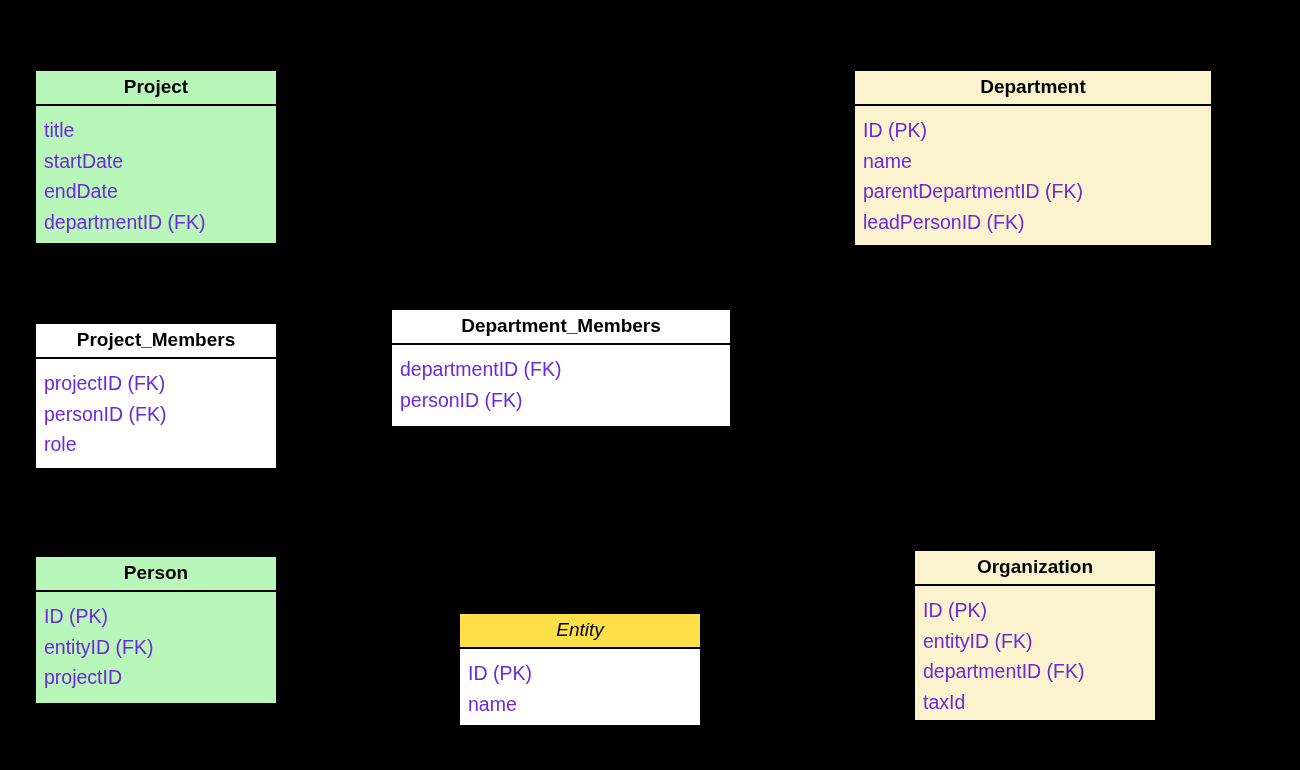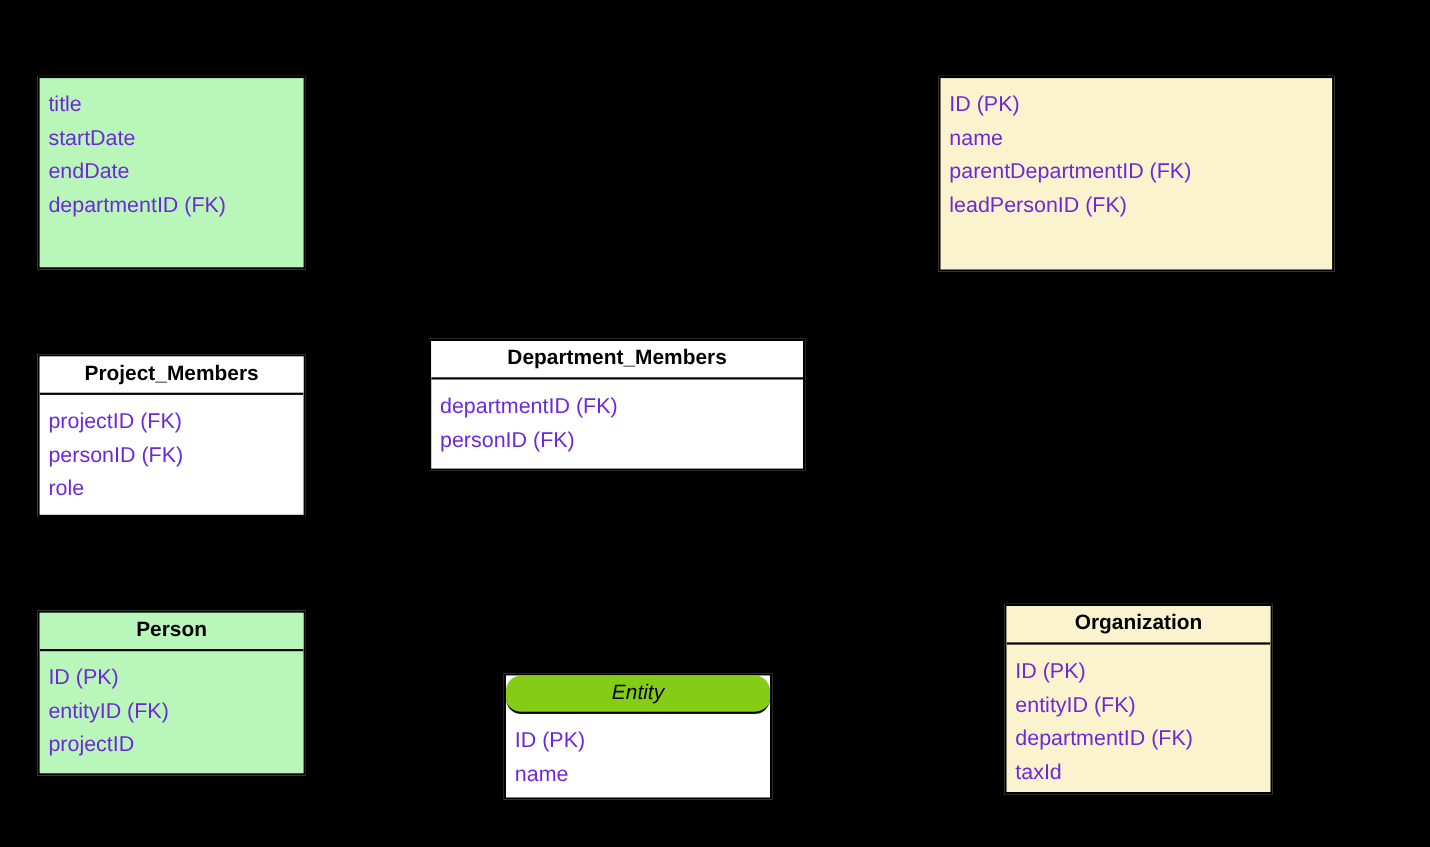--- a/index.html
+++ b/index.html
@@ -45,28 +45,30 @@
     line-height: 30.5px;
     color: #6d28d9;
     white-space: nowrap;
   }
 </style>
 </head>
 <body>
 
 <div id="canvas" style="background: rgb(0, 0, 0);">
     <div class="entity" style="left: 34px; top: 69px; width: 244px; height: 176px; background: rgb(185, 246, 185); border-color: rgb(0, 0, 0);">
+      <div class="entity-header" style="background: rgb(185, 246, 185); border-bottom-color: rgb(0, 0, 0);">Project</div>
       <div class="entity-body">
         <div class="attr">title</div>
         <div class="attr">startDate</div>
         <div class="attr">endDate</div>
         <div class="attr">departmentID (FK)</div>
       </div>
     </div>
     <div class="entity" style="left: 853px; top: 69px; width: 360px; height: 178px; background: rgb(250, 243, 206); border-color: rgb(0, 0, 0);">
+      <div class="entity-header" style="background: rgb(250, 243, 206); border-bottom-color: rgb(0, 0, 0);">Department</div>
       <div class="entity-body">
         <div class="attr">ID (PK)</div>
         <div class="attr">name</div>
         <div class="attr">parentDepartmentID (FK)</div>
         <div class="attr">leadPersonID (FK)</div>
       </div>
     </div>
     <div class="entity" style="left: 34px; top: 322px; width: 244px; height: 148px; background: rgb(255, 255, 255); border-color: rgb(0, 0, 0);">
       <div class="entity-header" style="background: rgb(255, 255, 255); border-bottom-color: rgb(0, 0, 0);">Project_Members</div>
       <div class="entity-body">
@@ -84,21 +86,21 @@
     </div>
     <div class="entity" style="left: 34px; top: 555px; width: 244px; height: 150px; background: rgb(185, 246, 185); border-color: rgb(0, 0, 0);">
       <div class="entity-header" style="background: rgb(185, 246, 185); border-bottom-color: rgb(0, 0, 0);">Person</div>
       <div class="entity-body">
         <div class="attr">ID (PK)</div>
         <div class="attr">entityID (FK)</div>
         <div class="attr">projectID</div>
       </div>
     </div>
     <div class="entity" style="left: 458px; top: 612px; width: 244px; height: 115px; background: rgb(255, 255, 255); border-color: rgb(0, 0, 0);">
-      <div class="entity-header abstract" style="background: #84cc16; border-bottom-color: rgb(0, 0, 0); border-radius: 14px;">Entity</div>
+      <div class="entity-header abstract" style="background: #fde047; border-bottom-color: rgb(0, 0, 0);">Entity</div>
       <div class="entity-body">
         <div class="attr">ID (PK)</div>
         <div class="attr">name</div>
       </div>
     </div>
     <div class="entity" style="left: 913px; top: 549px; width: 244px; height: 173px; background: rgb(250, 243, 206); border-color: rgb(0, 0, 0);">
       <div class="entity-header" style="background: rgb(250, 243, 206); border-bottom-color: rgb(0, 0, 0);">Organization</div>
       <div class="entity-body">
         <div class="attr">ID (PK)</div>
         <div class="attr">entityID (FK)</div>

